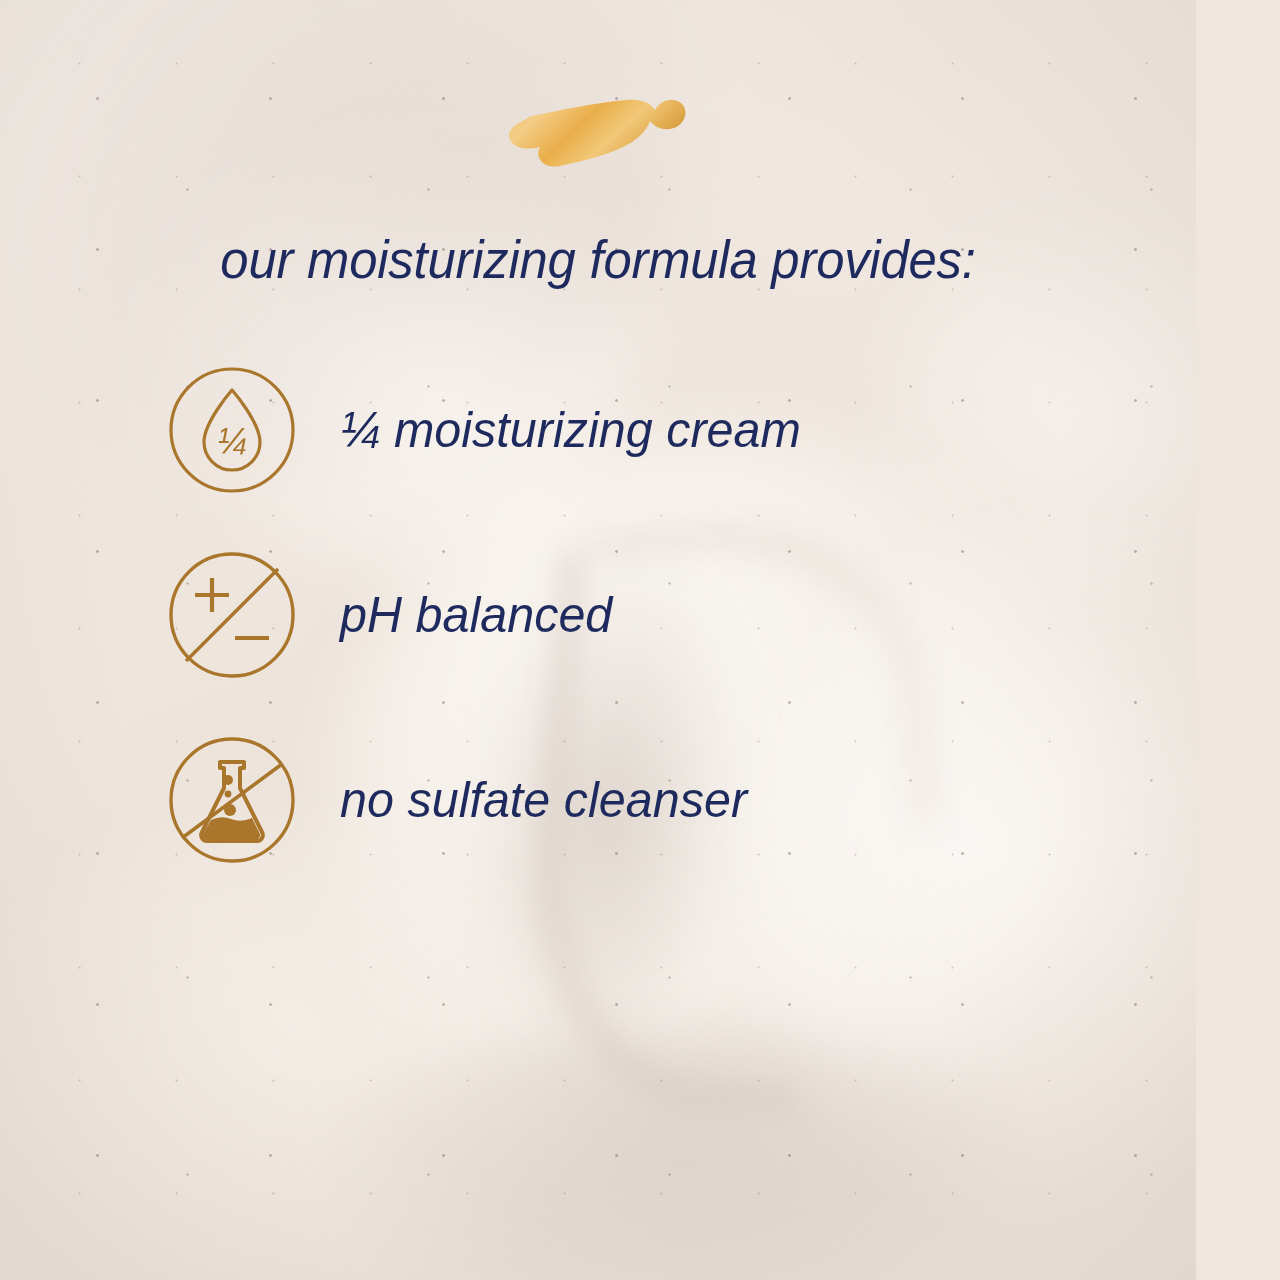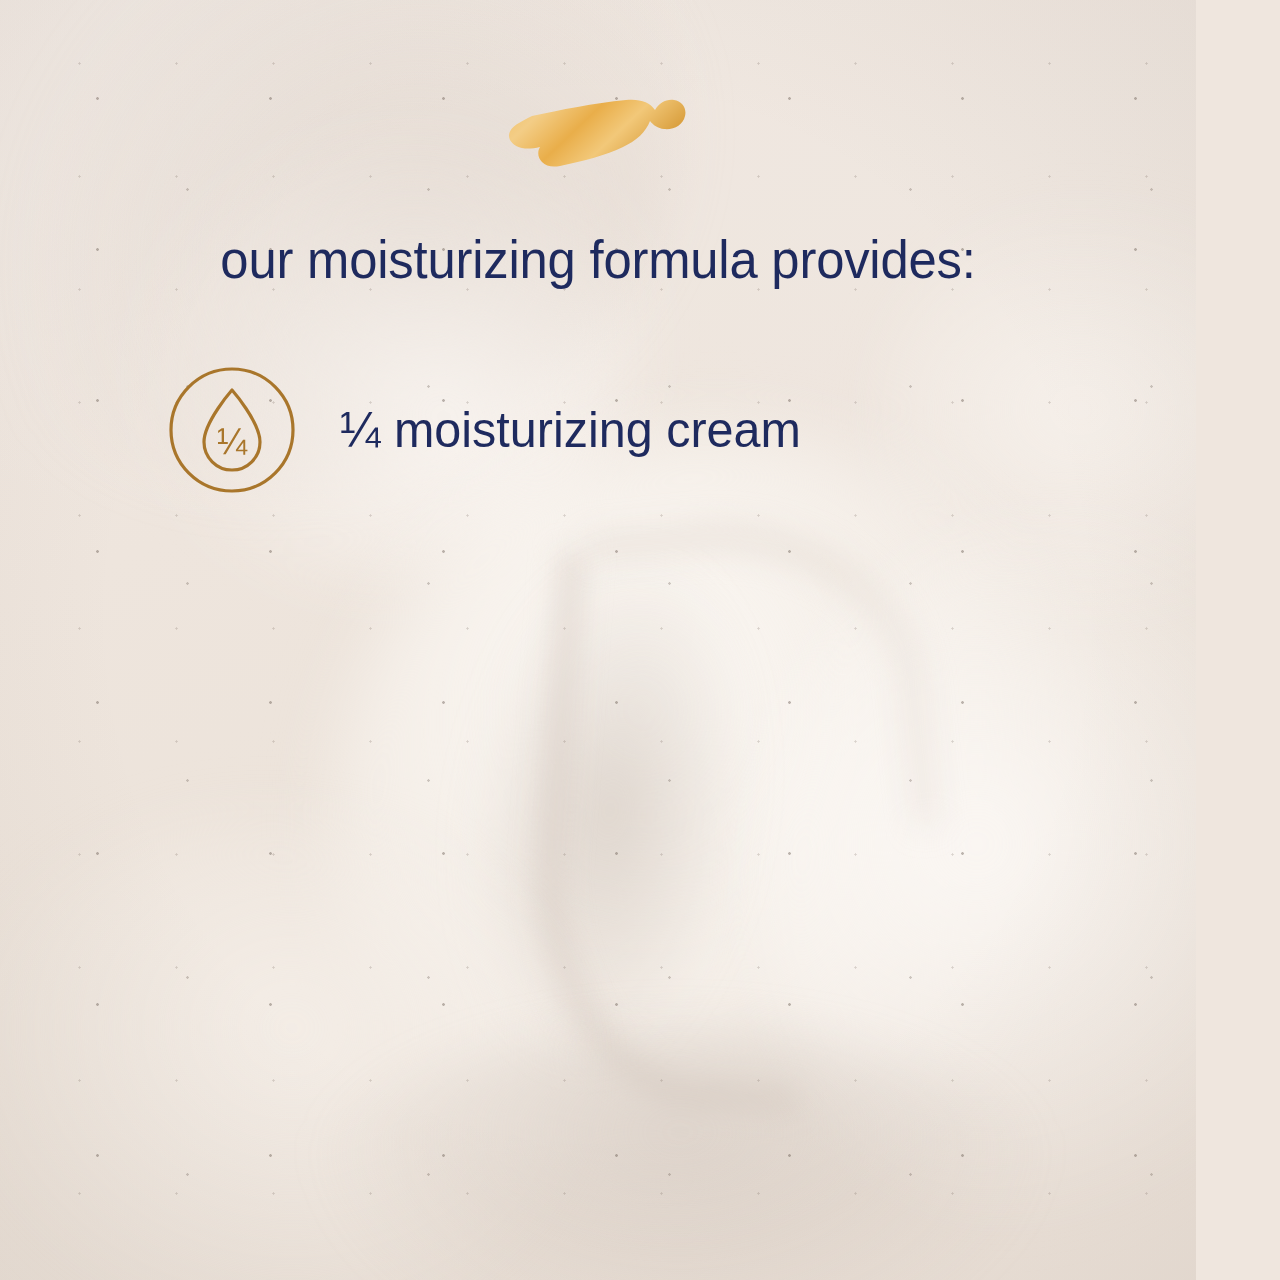--- a/index.html
+++ b/index.html
@@ -13,20 +13,21 @@
     font-family: "Liberation Sans", sans-serif;
     background: #efe6de;
   }
 
   #stage {
     position: relative;
     width: 1196px;
     height: 1280px;
     overflow: hidden;
     background: #f0e8e1;
+    font-style: italic;
   }
 
   
   .bg-base {
     position: absolute;
     inset: 0;
     background:
       radial-gradient(ellipse 70% 55% at 18% 8%,  #f3ece6 0%, rgba(243,236,230,0) 60%),
       radial-gradient(ellipse 90% 70% at 85% 12%, #efe7e0 0%, rgba(239,231,224,0) 65%),
       linear-gradient(160deg, #f2eae4 0%, #eee5dd 35%, #ece3da 60%, #ece2d9 100%);
@@ -237,17 +238,47 @@
           <svg width="132" height="132" viewBox="0 0 132 132">
             <circle cx="66" cy="66" r="61" fill="none" stroke="#a9762b" stroke-width="3.2"></circle>
             <path d="M66 26 C66 26 94 58 94 78 A28 28 0 0 1 38 78 C38 58 66 26 66 26 Z" fill="none" stroke="#a9762b" stroke-width="3.2" stroke-linejoin="round"></path>
             <text x="66" y="90" text-anchor="middle" font-family="Liberation Sans, sans-serif" font-size="36" fill="#a9762b">¼</text>
           </svg>
         </div>
         <div class="row-label">¼ moisturizing cream</div>
       </div>
 
 
-
+      <div class="row">
+        <div class="icon-cell">
+          <svg width="132" height="132" viewBox="0 0 132 132">
+            <circle cx="66" cy="66" r="61" fill="none" stroke="#a9762b" stroke-width="3.4"></circle>
+            <line x1="20" y1="112" x2="112" y2="20" stroke="#a9762b" stroke-width="3.4"></line>
+            <line x1="29" y1="46" x2="63" y2="46" stroke="#a9762b" stroke-width="4.2"></line>
+            <line x1="46" y1="29" x2="46" y2="63" stroke="#a9762b" stroke-width="4.2"></line>
+            <line x1="69" y1="89" x2="103" y2="89" stroke="#a9762b" stroke-width="4.2"></line>
+          </svg>
+        </div>
+        <div class="row-label">pH balanced</div>
+      </div>
+
+      <div class="row">
+        <div class="icon-cell">
+          <svg width="132" height="132" viewBox="0 0 132 132">
+            <circle cx="66" cy="66" r="61" fill="none" stroke="#a9762b" stroke-width="3.4"></circle>
+
+            <path d="M54 28 h24 v6 h-4 v20 l22 44 a6 6 0 0 1 -5 9 H41 a6 6 0 0 1 -5 -9 l22 -44 V34 h-4 z" fill="none" stroke="#a9762b" stroke-width="4" stroke-linejoin="round"></path>
+
+            <path d="M45 86 q10 -5 20 -1 q10 4 21 -1 l7 14 a5 5 0 0 1 -4 8 H42 a5 5 0 0 1 -4 -8 z" fill="#a9762b"></path>
+
+            <circle cx="62" cy="46" r="5" fill="#a9762b"></circle>
+            <circle cx="62" cy="60" r="3.4" fill="#a9762b"></circle>
+            <circle cx="64" cy="76" r="6" fill="#a9762b"></circle>
+
+            <line x1="16" y1="104" x2="116" y2="30" stroke="#a9762b" stroke-width="3.6"></line>
+          </svg>
+        </div>
+        <div class="row-label">no sulfate cleanser</div>
+      </div>
 
     </div>
   </div>
 </div>
 
 </body></html>

